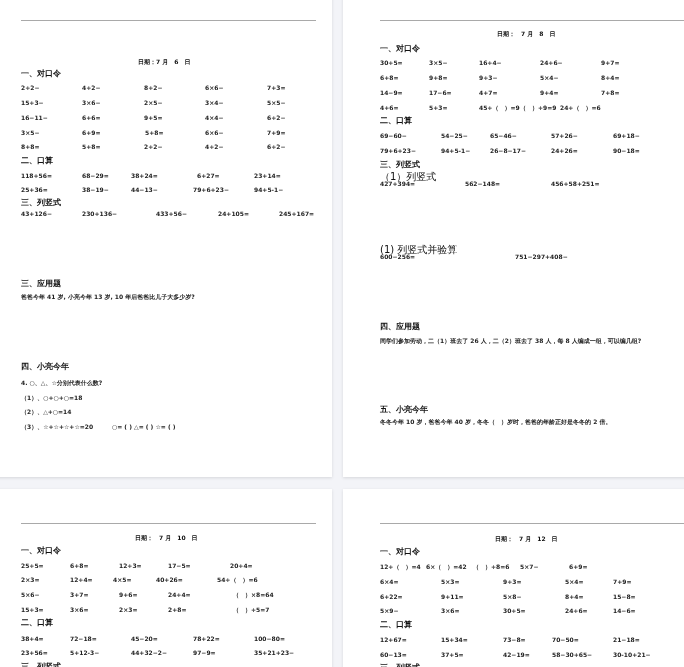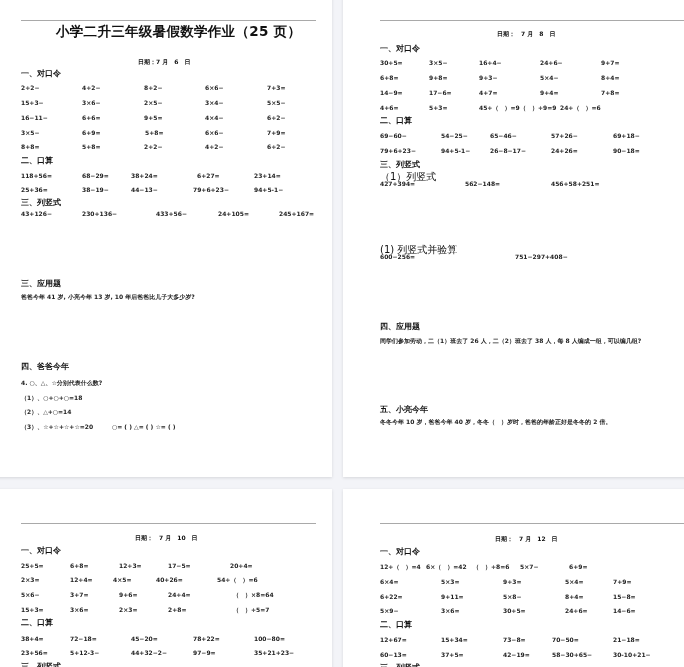--- a/index.html
+++ b/index.html
@@ -16,21 +16,20 @@
   .h { position: absolute; font-size: 8px; font-weight: bold; white-space: nowrap; }
   .t { position: absolute; font-size: 6px; white-space: nowrap; font-weight: bold; color: #222; }
   .sub { position: absolute; font-size: 10px; font-weight: normal; white-space: nowrap; }
   .para { position: absolute; font-size: 6px; font-weight: bold; white-space: nowrap; color: #222; }
 </style>
 </head>
 <body>
 
 <div class="page" style="left:-10px; top:-10px; width:342px; height:487px;">
   <div class="rule" style="left:31px; top:30px; width:295px;"></div>
-  <div class="title" style="left:66px; top:33px;">小学二升三年级暑假数学作业（25 页）</div>
   <div class="date" style="left:148px; top:68px;">日期：7 月　6　日</div>
 
   <div class="h" style="left:31px; top:78px;">一、对口令</div>
 
   <div class="t" style="left:31px; top:94px;">2÷2−</div>
   <div class="t" style="left:92px; top:94px;">4÷2−</div>
   <div class="t" style="left:154px; top:94px;">8÷2−</div>
   <div class="t" style="left:215px; top:94px;">6×6−</div>
   <div class="t" style="left:277px; top:94px;">7+3=</div>
 
@@ -74,21 +73,21 @@
   <div class="h" style="left:31px; top:207px;">三、列竖式</div>
   <div class="t" style="left:31px; top:220px;">43+126−</div>
   <div class="t" style="left:92px; top:220px;">230+136−</div>
   <div class="t" style="left:166px; top:220px;">433+56−</div>
   <div class="t" style="left:228px; top:220px;">24+105=</div>
   <div class="t" style="left:289px; top:220px;">245+167=</div>
 
   <div class="h" style="left:31px; top:288px;">三、应用题</div>
   <div class="para" style="left:31px; top:303px;">爸爸今年 41 岁, 小亮今年 13 岁, 10 年后爸爸比儿子大多少岁?</div>
 
-  <div class="h" style="left:31px; top:371px;">四、爸爸今年</div>
+  <div class="h" style="left:31px; top:371px;">四、小亮今年</div>
   <div class="para" style="left:31px; top:389px;">4. ○、△、☆分别代表什么数?</div>
   <div class="para" style="left:31px; top:404px;">（1）、○+○+○=18</div>
   <div class="para" style="left:31px; top:418px;">（2）、△+○=14</div>
   <div class="para" style="left:31px; top:433px;">（3）、☆+☆+☆+☆=20</div>
   <div class="para" style="left:122px; top:433px;">○= ( )  △= ( )  ☆= ( )</div>
 </div>
 
 <div class="page" style="left:343px; top:-10px; width:350px; height:487px;">
   <div class="rule" style="left:37px; top:30px; width:320px;"></div>
   <div class="date" style="left:154px; top:40px;">日期：　7 月　8　日</div>

